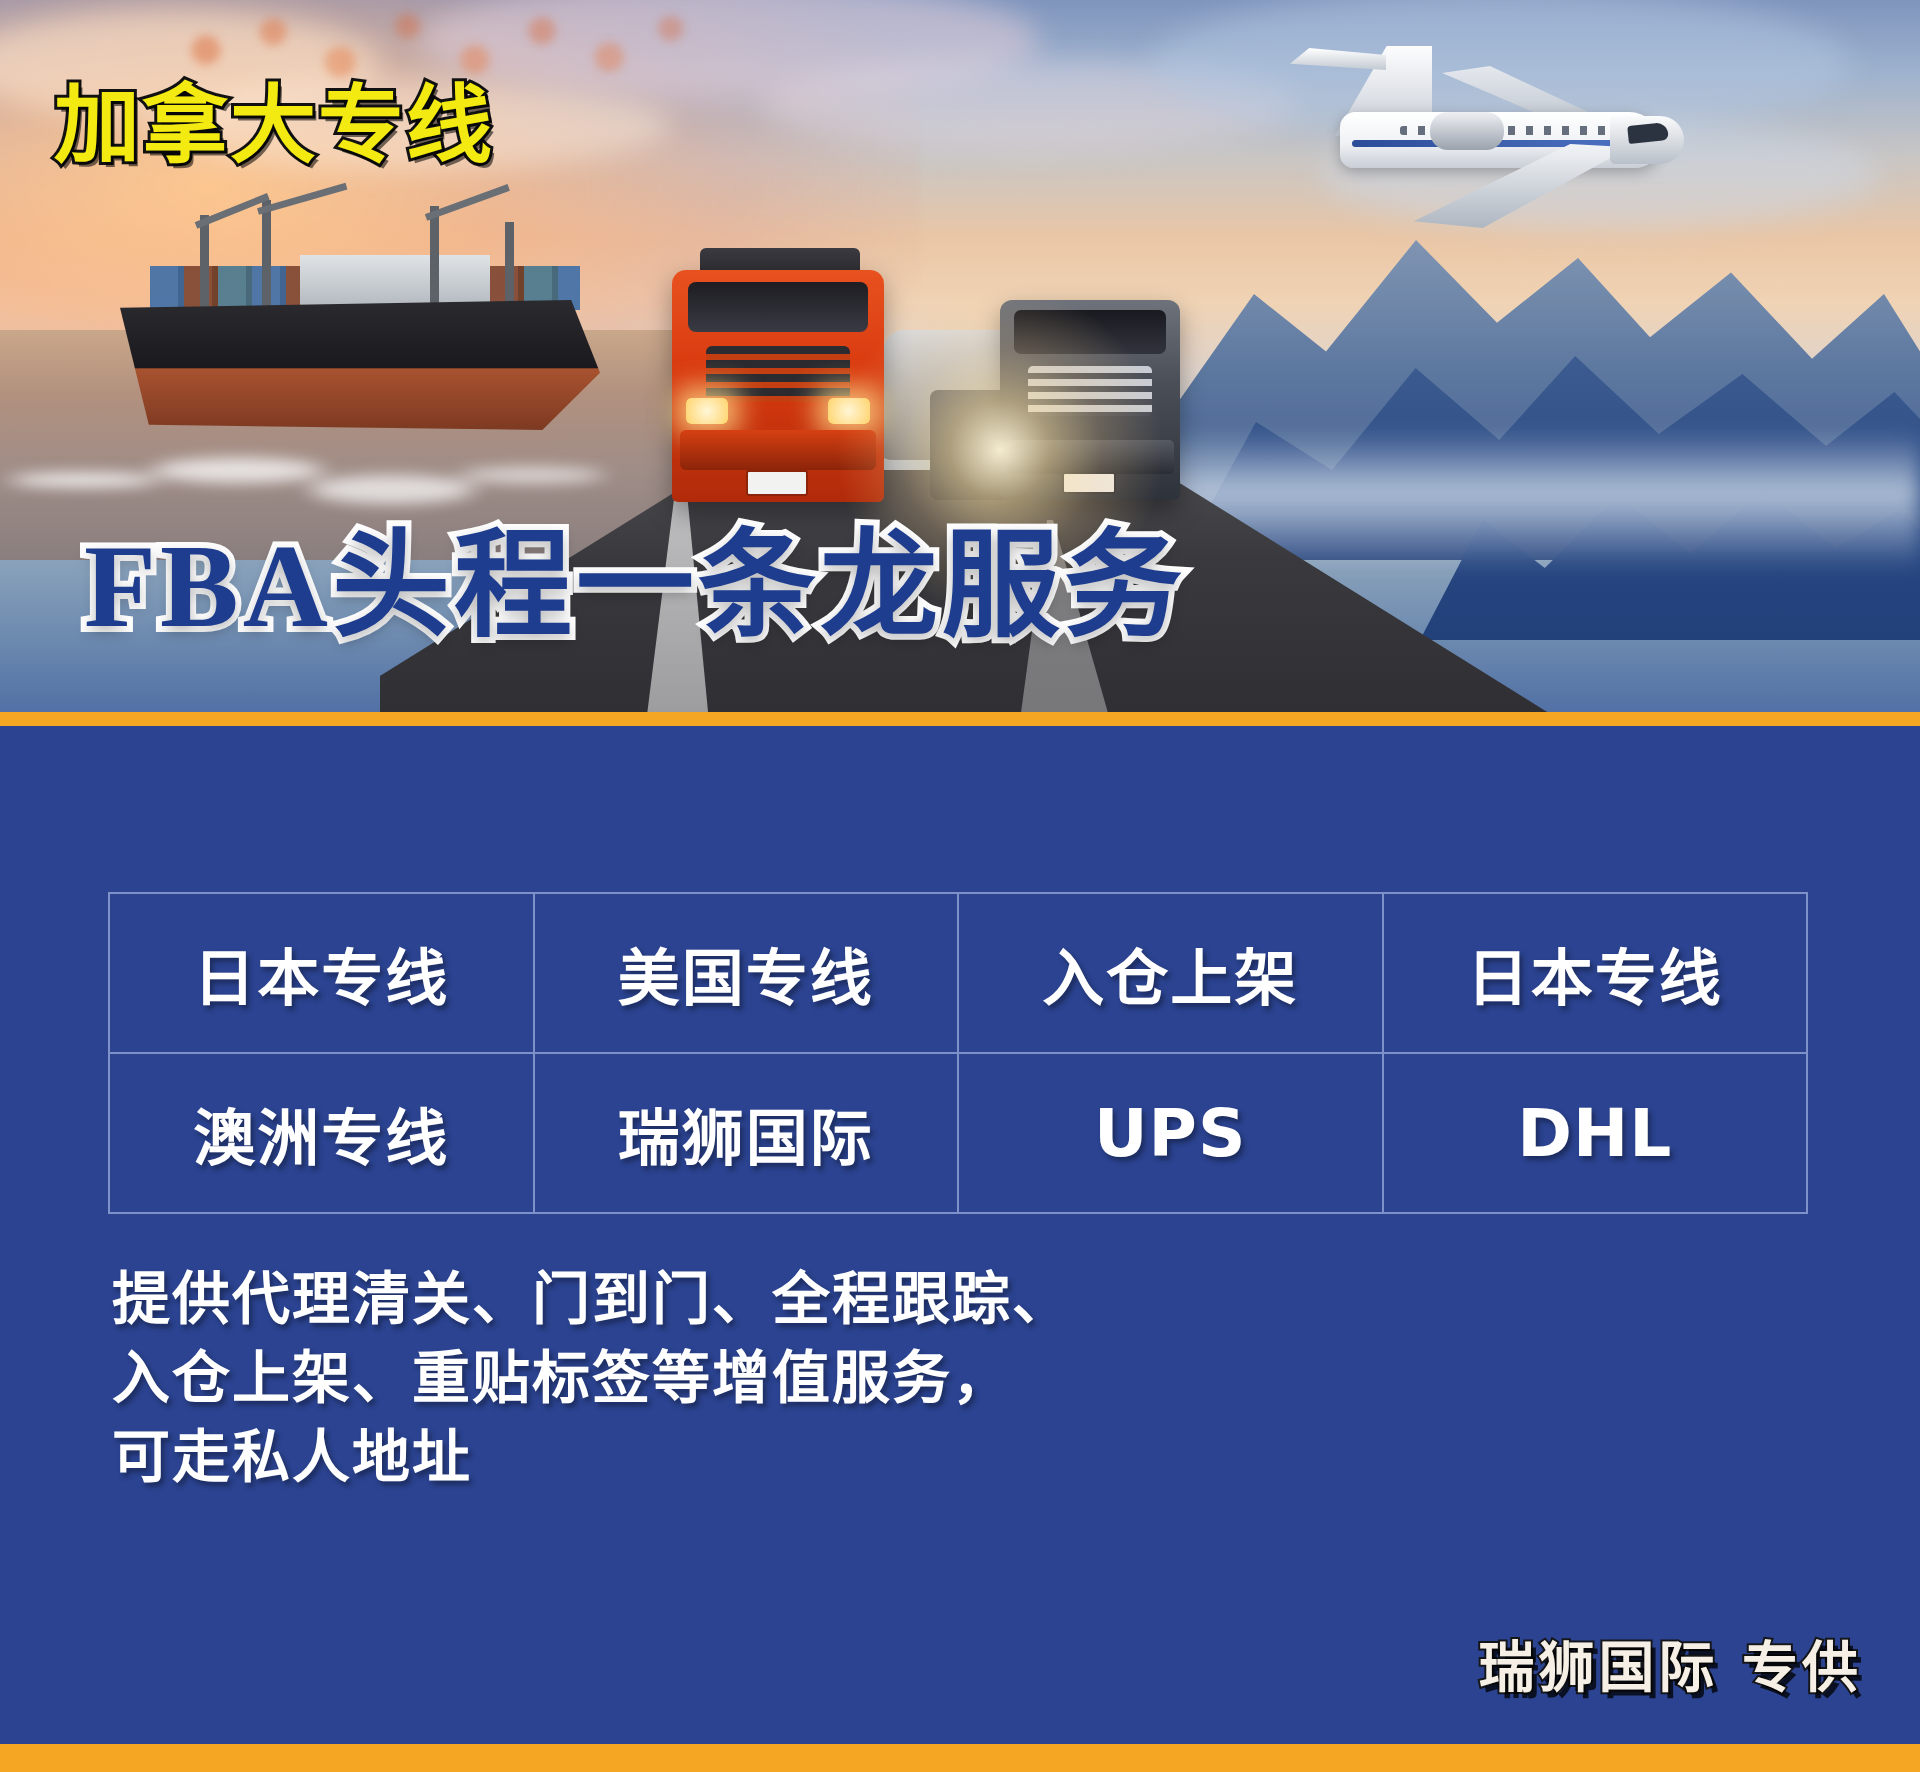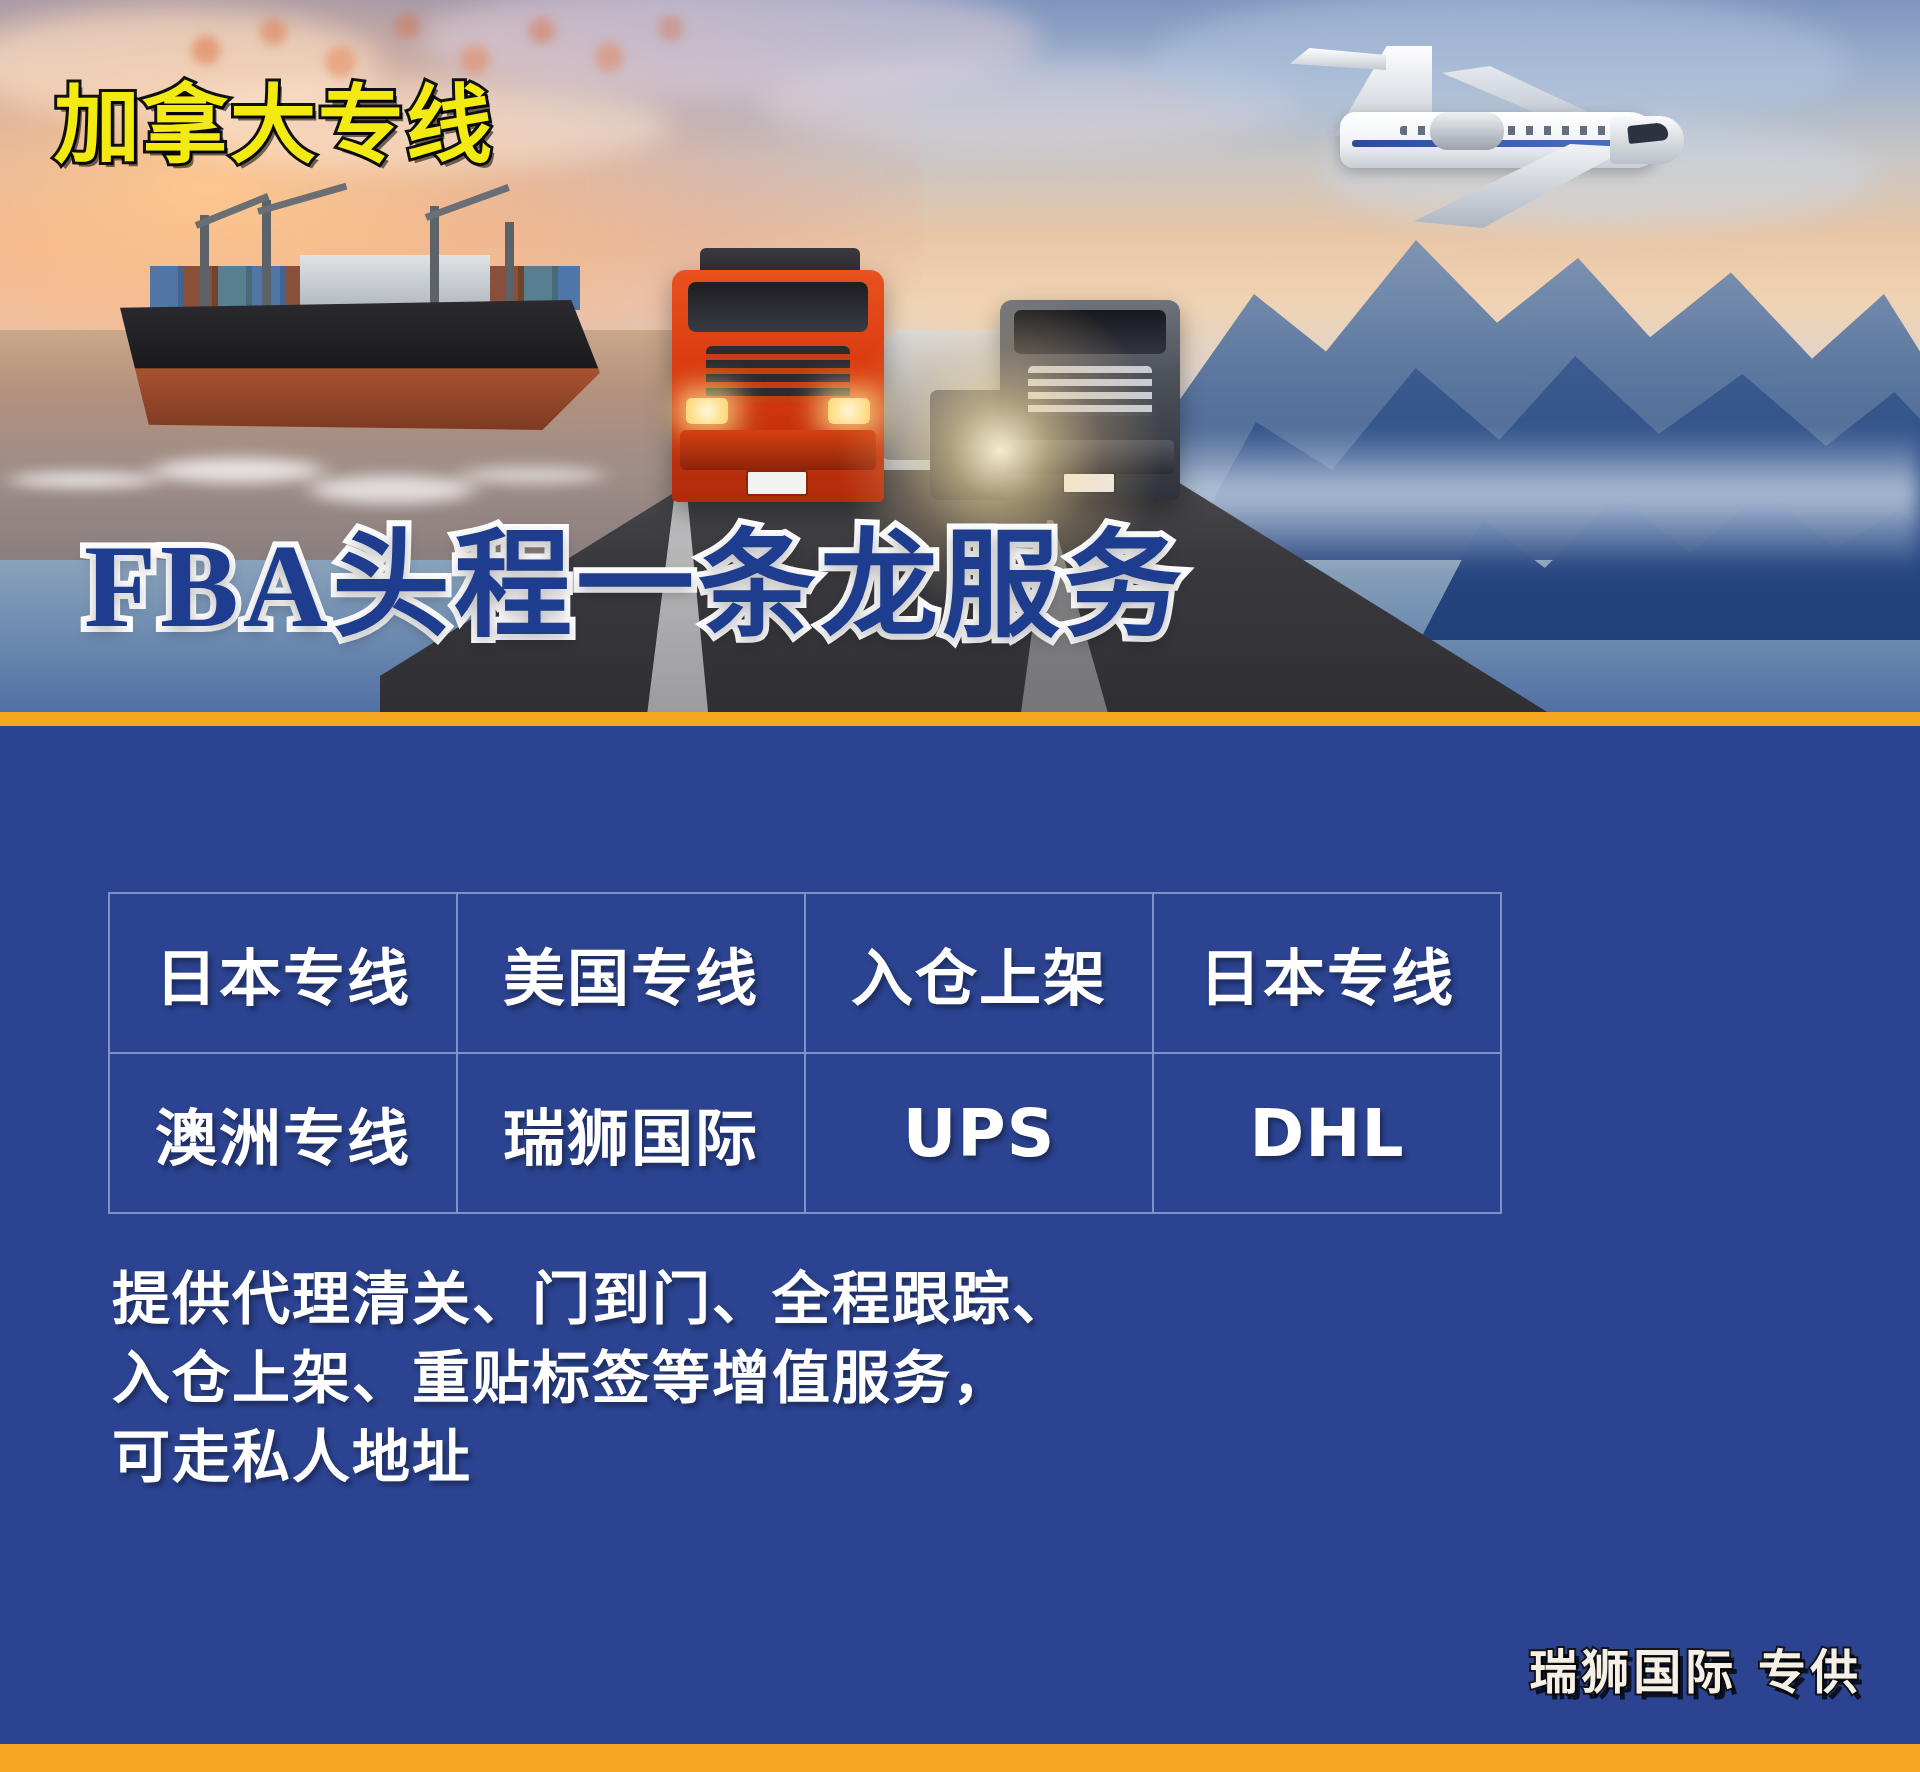--- a/index.html
+++ b/index.html
@@ -322,21 +322,21 @@
   }
   .panel-heading{
     position:absolute;left:108px;top:58px;
     font-size:62px;font-weight:bold;color:#ffffff;letter-spacing:3px;
     text-shadow:3px 4px 5px rgba(0,0,0,.35);
     white-space:nowrap;
   }
 
   
   .svc-table{
-    position:absolute;left:108px;top:166px;width:1394px;
+    position:absolute;left:108px;top:166px;width:1700px;
     border-collapse:collapse;table-layout:fixed;
   }
   .svc-table td{
     border:2px solid #7e92c9;
     height:160px;
     text-align:center;vertical-align:middle;
     color:#ffffff;font-weight:bold;
     font-size:62px;letter-spacing:2px;
     text-shadow:3px 4px 5px rgba(0,0,0,.35);
     white-space:nowrap;
@@ -348,21 +348,21 @@
     position:absolute;left:112px;top:534px;
     color:#ffffff;font-weight:bold;
     font-size:58px;line-height:1.36;letter-spacing:2px;
     text-shadow:3px 4px 5px rgba(0,0,0,.35);
   }
   .body-copy .ln{display:block;white-space:nowrap;}
 
   
   .footer-brand{
     position:absolute;right:58px;bottom:48px;
-    font-size:48px;font-weight:bold;letter-spacing:4px;
+    font-size:56px;font-weight:bold;letter-spacing:4px;
     color:#f5efe6;line-height:1;
     -webkit-text-stroke:4px #15161a;
     paint-order:stroke fill;
     text-shadow:5px 6px 0 rgba(0,0,0,.75);
     white-space:nowrap;
   }
 
   
   .bottom-bar{
     position:absolute;left:0;bottom:0;width:1920px;height:28px;

